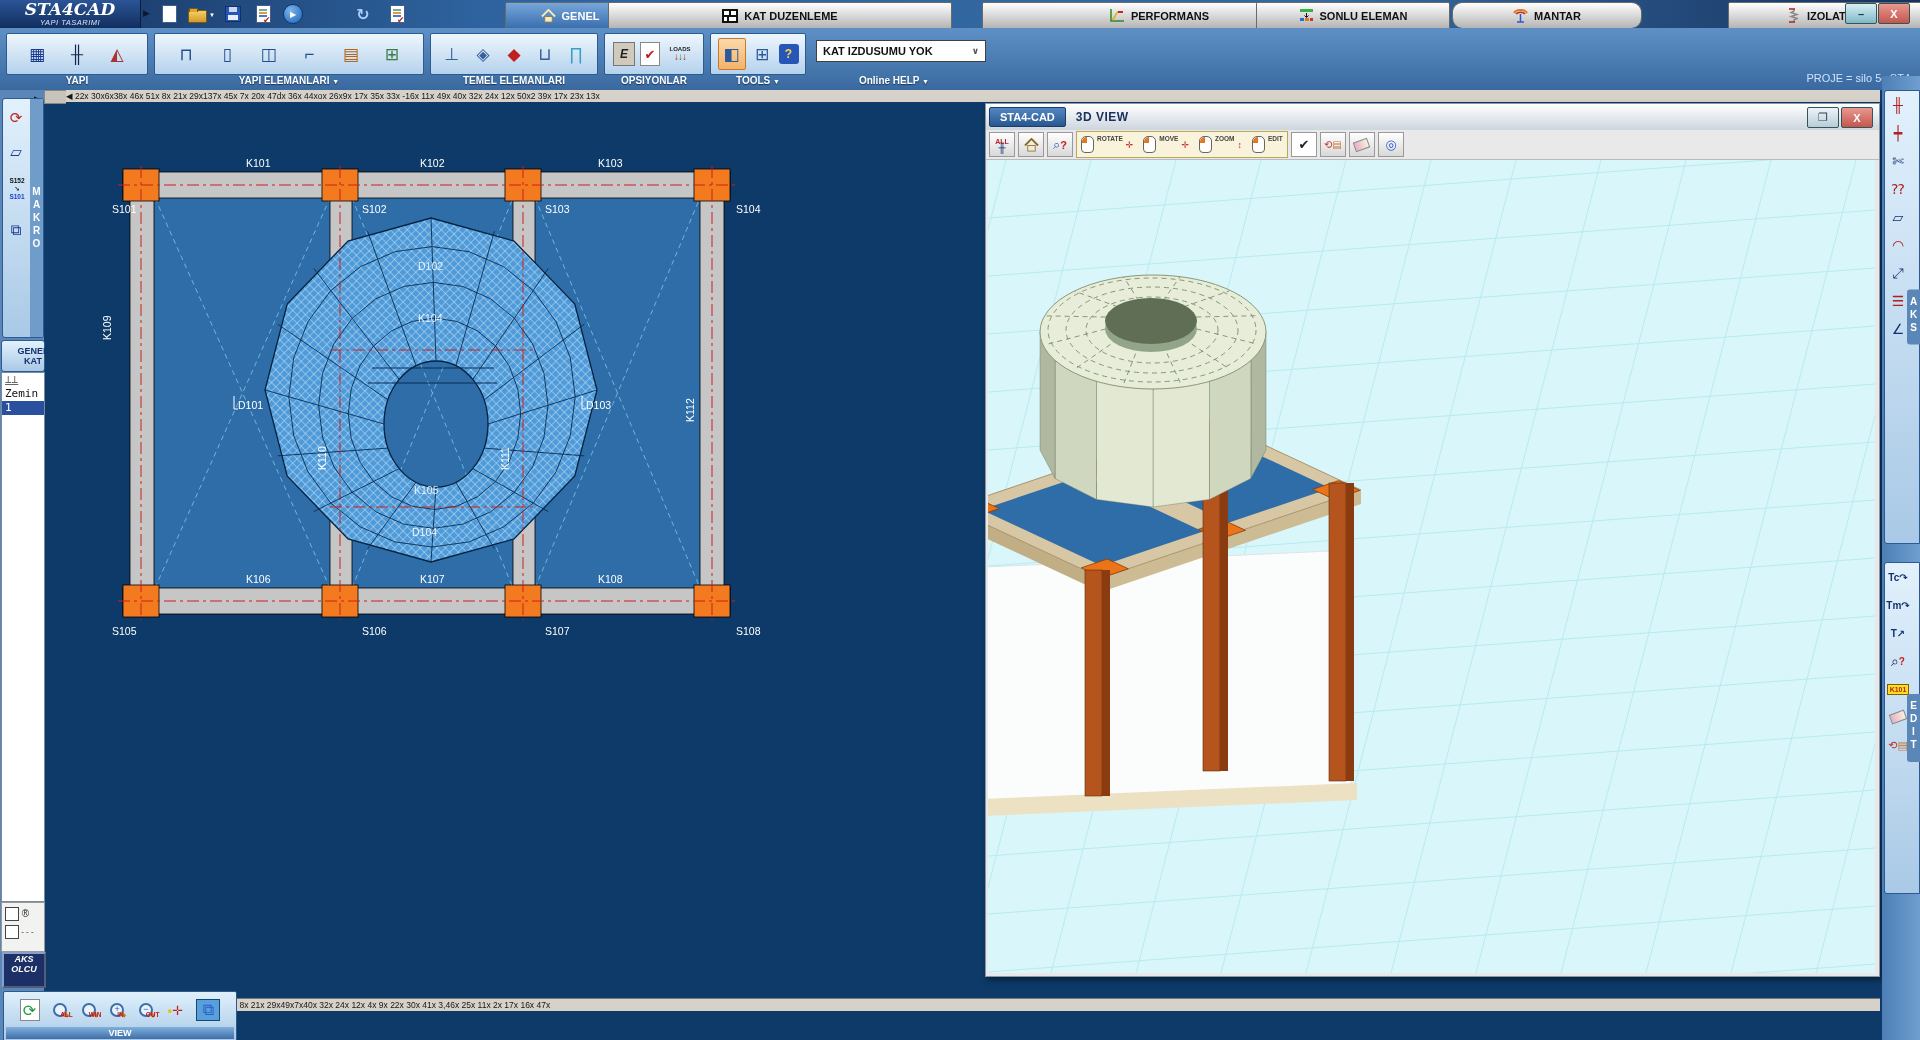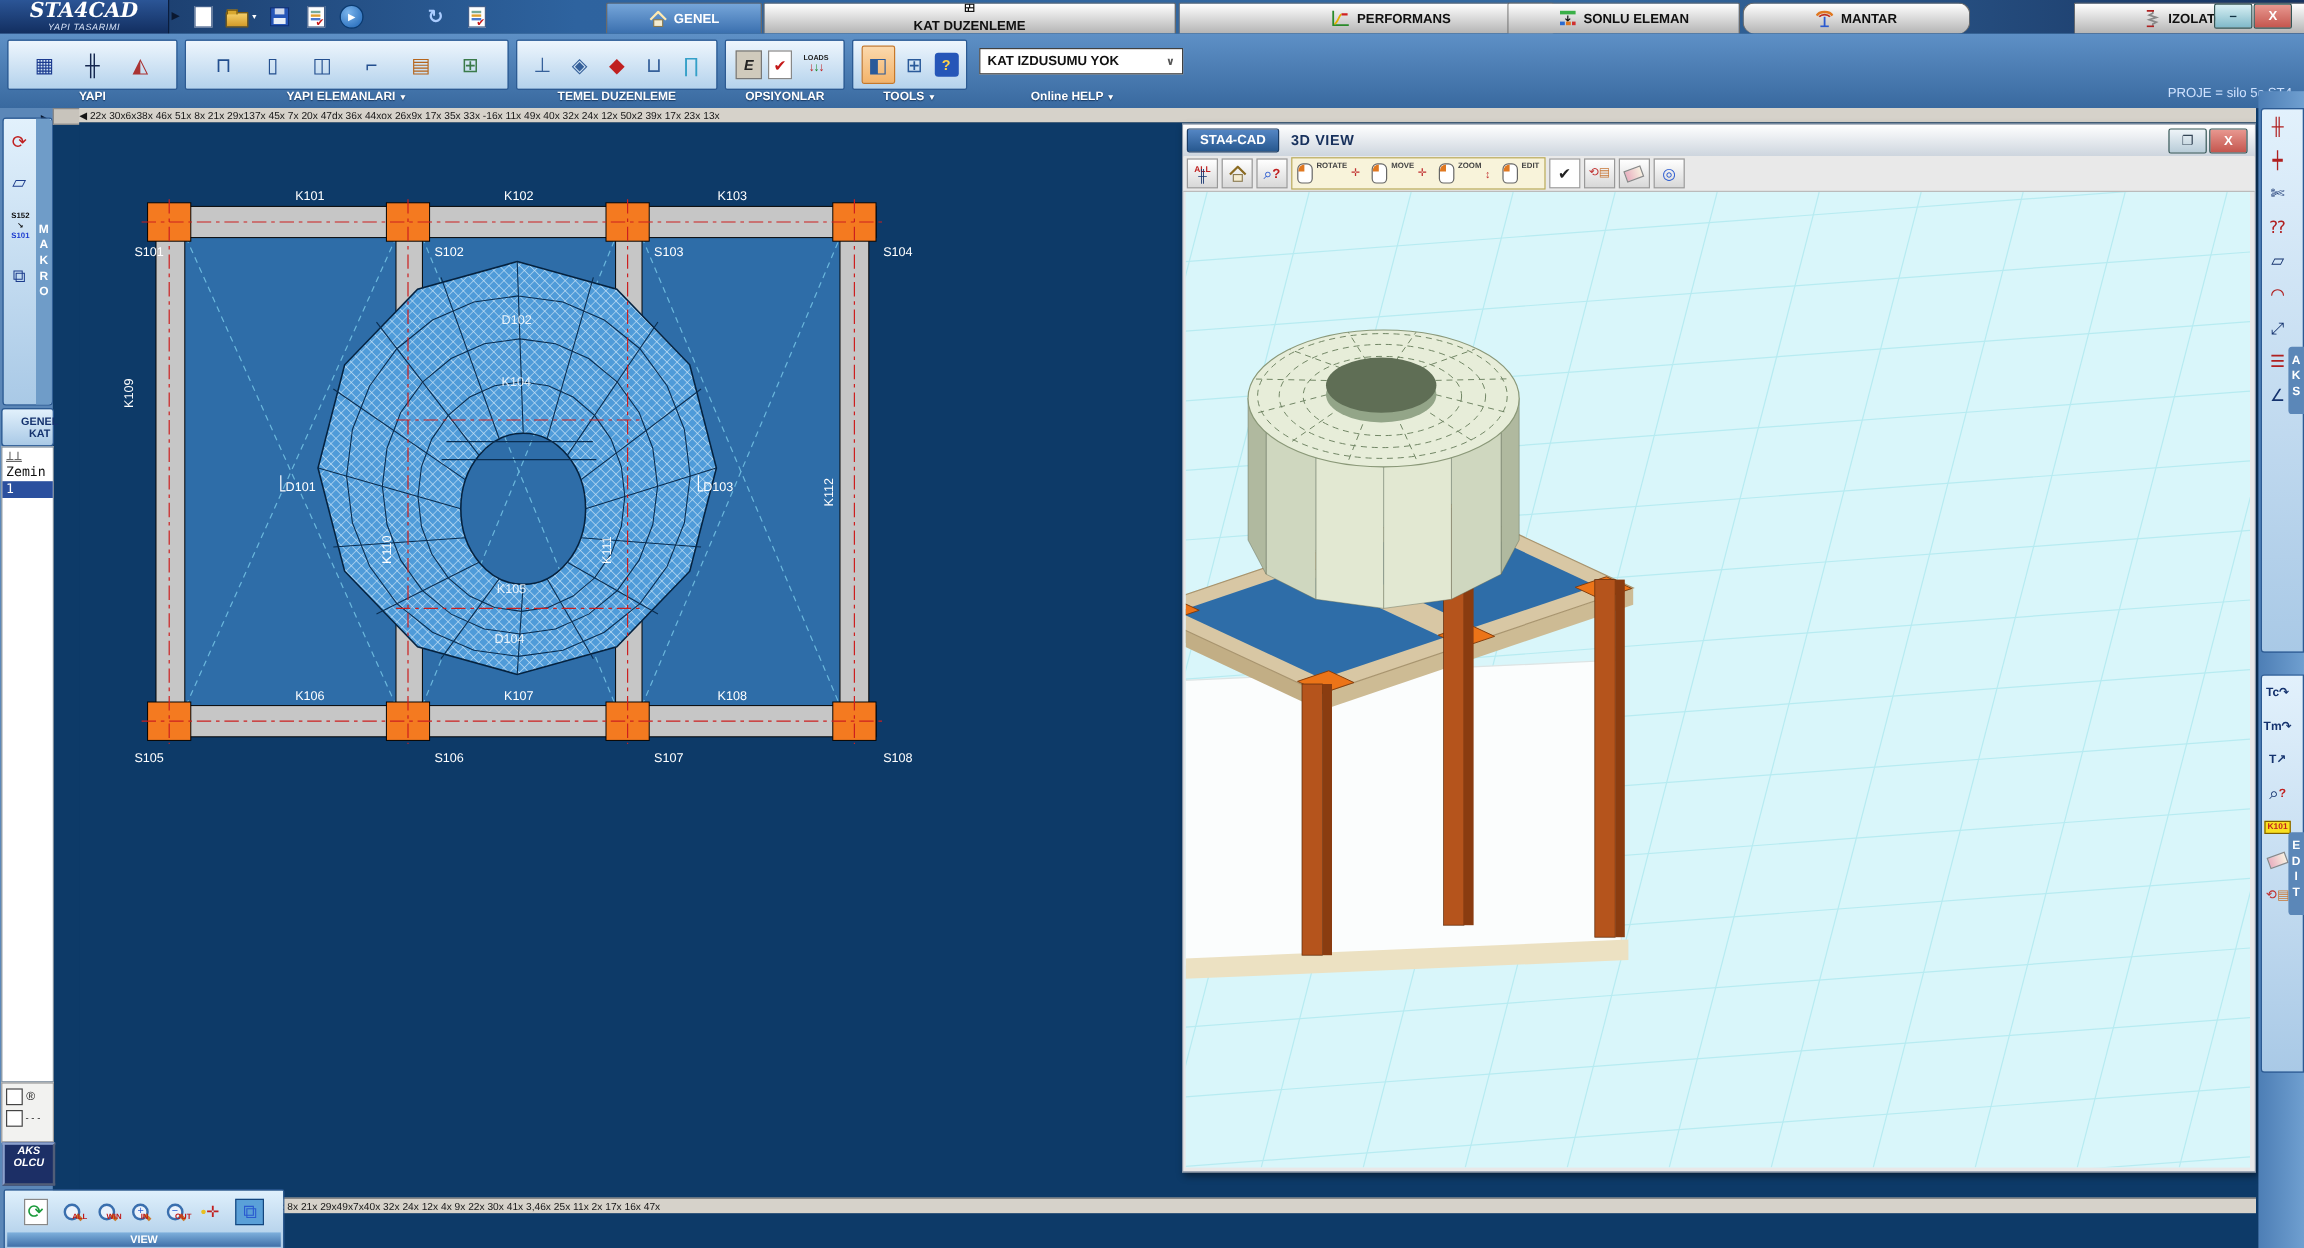--- a/index.html
+++ b/index.html
@@ -150,21 +150,21 @@
         </span>
       </div>
 
     <div class="tab active abs" style="left:505px;width:128px;">
       <svg width="15" height="14" viewBox="0 0 16 15">
           <path d="M1 8 8 1l7 7" fill="none" stroke="#ffe9b0" stroke-width="2"></path>
           <rect x="4" y="8" width="8" height="6" fill="#f5ecd0" stroke="#8a7a50"></rect>
         </svg>
       <span>GENEL</span>
     </div>
-    <div class="tab abs" style="left:636px;width:342px;flex-direction:column;">
+    <div class="tab abs" style="left:608px;width:342px;">
       <svg width="16" height="14" viewBox="0 0 16 14">
           <rect x="0" y="0" width="16" height="14" fill="#111"></rect>
           <rect x="2" y="2" width="5" height="4" fill="#fff"></rect>
           <rect x="9" y="2" width="5" height="4" fill="#fff"></rect>
           <rect x="2" y="8" width="3" height="4" fill="#fff"></rect>
           <rect x="7" y="8" width="7" height="4" fill="#fff"></rect>
         </svg>
       <span>KAT DUZENLEME</span>
     </div>
     <div class="tab abs" style="left:982px;width:270px;padding-left:41px;">
@@ -229,21 +229,21 @@
       <div class="glabel"><span>YAPI ELEMANLARI</span> <span style="font-size:7px;">▼</span></div>
     </div>
     <div class="group abs" style="left:430px;width:168px;">
       <div class="gbox">
         <span class="ric" style="color:#35609a;">⊥</span>
         <span class="ric" style="color:#35609a;">◈</span>
         <span class="ric" style="color:#c02020;">◆</span>
         <span class="ric" style="color:#35609a;">⊔</span>
         <span class="ric" style="color:#35a0c8;">∏</span>
       </div>
-      <div class="glabel">TEMEL DUZENLEME</div>
+      <div class="glabel">TEMEL ELEMANLARI</div>
     </div>
     <div class="group abs" style="left:604px;width:100px;">
       <div class="gbox">
         <span class="ric" style="background:#d0cabc;border:1px solid #777;width:20px;height:22px;font-size:12px;font-weight:bold;font-style:italic;color:#222;">
             <span>E</span>
           </span>
         <span class="ric" style="background:#fff;border:1px solid #888;width:18px;height:22px;color:#c41818;font-size:13px;">✔</span>
         <span class="ric" style="flex-direction:column;font-size:6px;color:#222;font-weight:bold;width:30px;">
             <span>LOADS</span>
             <span style="font-size:10px;letter-spacing:-1px;"><b style="color:#c02020;">↓</b><b style="color:#1a8a2a;">↓</b><b style="color:#c02020;">↓</b></span>

